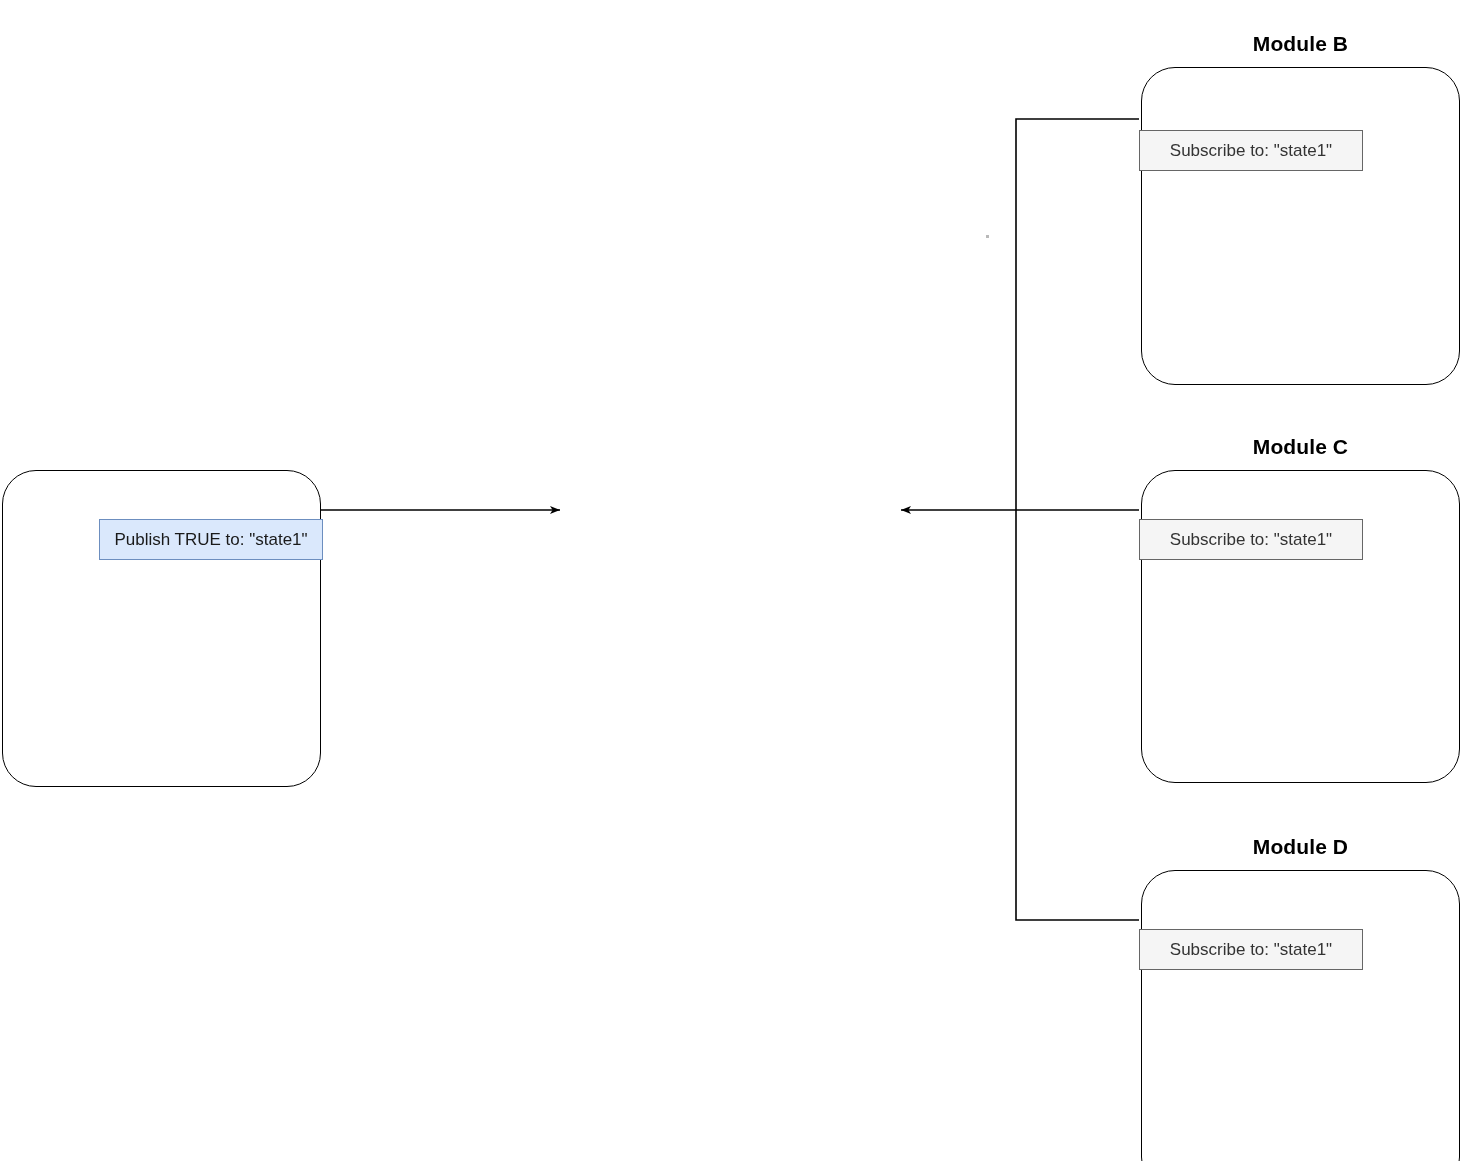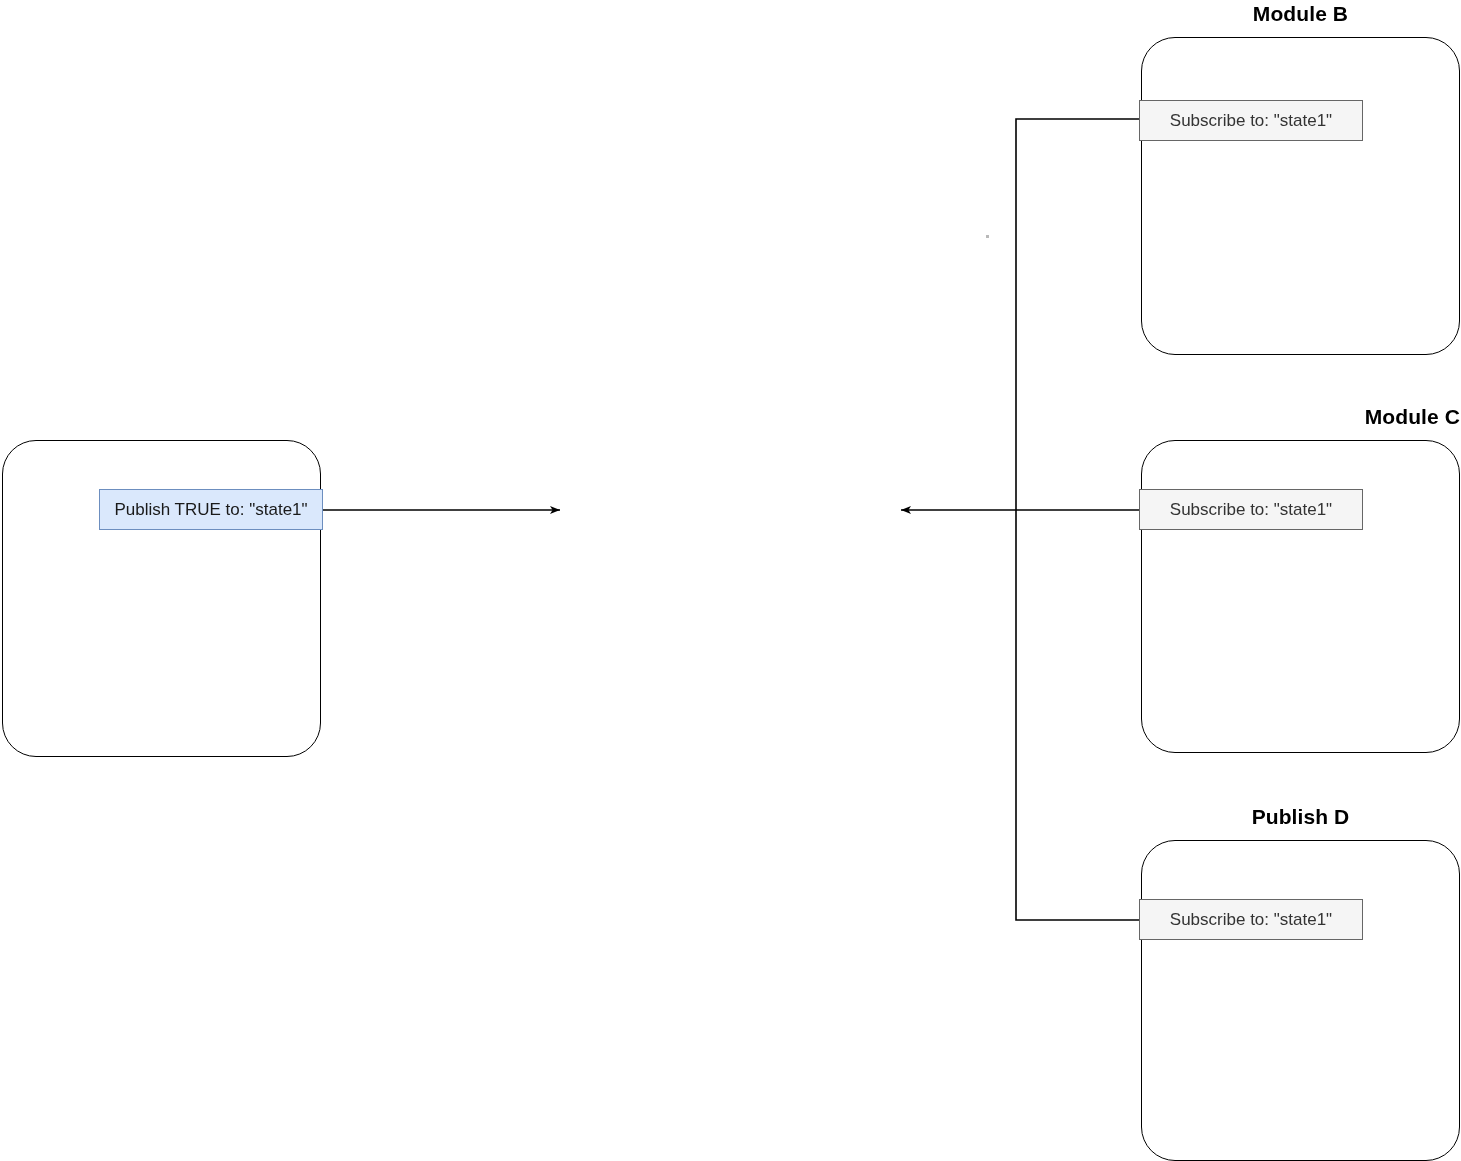--- a/index.html
+++ b/index.html
@@ -25,20 +25,21 @@
     left: 0;
     top: 0;
     width: 1461px;
     height: 1161px;
     pointer-events: none;
   }
 
   
   .module {
     position: absolute;
+    margin-top: 30px;
   }
   .module-title {
     position: absolute;
     left: 0;
     width: 100%;
     text-align: center;
     font-size: 21px;
     font-weight: bold;
     color: #000000;
     letter-spacing: 0.1px;
@@ -127,24 +128,24 @@
   </div>
 
 
   <div class="module" style="left:1141px; top:2px; width:319px; height:353px;">
     <div class="module-title" style="top:0px;">Module B</div>
     <div class="module-box" style="left:0px; top:35px; width:319px; height:318px;"></div>
     <div class="label-bar subscribe" style="left:-2px; top:98px; width:224px; height:41px;">Subscribe to: "state1"</div>
   </div>
 
   <div class="module" style="left:1141px; top:405px; width:319px; height:348px;">
-    <div class="module-title" style="top:0px;text-align:right;">Module C</div>
+    <div class="module-title" style="top:0px;">Module C</div>
     <div class="module-box" style="left:0px; top:35px; width:319px; height:313px;"></div>
     <div class="label-bar subscribe" style="left:-2px; top:84px; width:224px; height:41px;">Subscribe to: "state1"</div>
   </div>
 
   <div class="module" style="left:1141px; top:805px; width:319px; height:356px;">
-    <div class="module-title" style="top:0px;">Publish D</div>
+    <div class="module-title" style="top:0px;">Module D</div>
     <div class="module-box" style="left:0px; top:35px; width:319px; height:321px;"></div>
     <div class="label-bar subscribe" style="left:-2px; top:94px; width:224px; height:41px;">Subscribe to: "state1"</div>
   </div>
 
 </div>
 
 </body></html>

